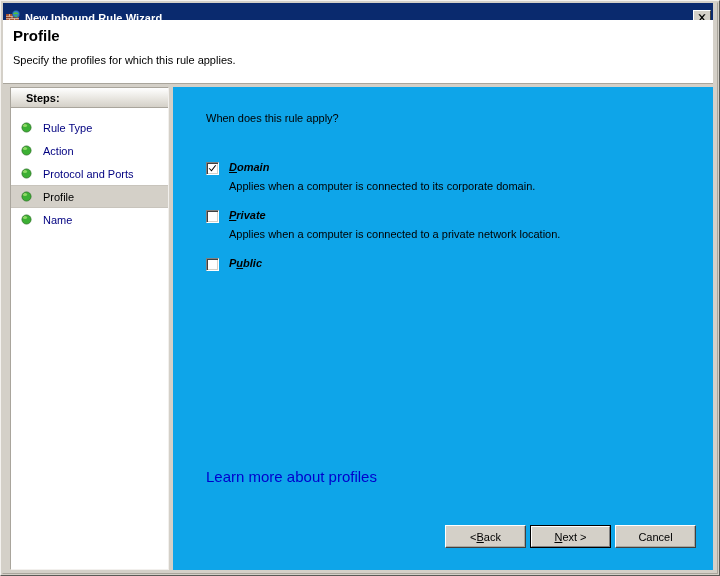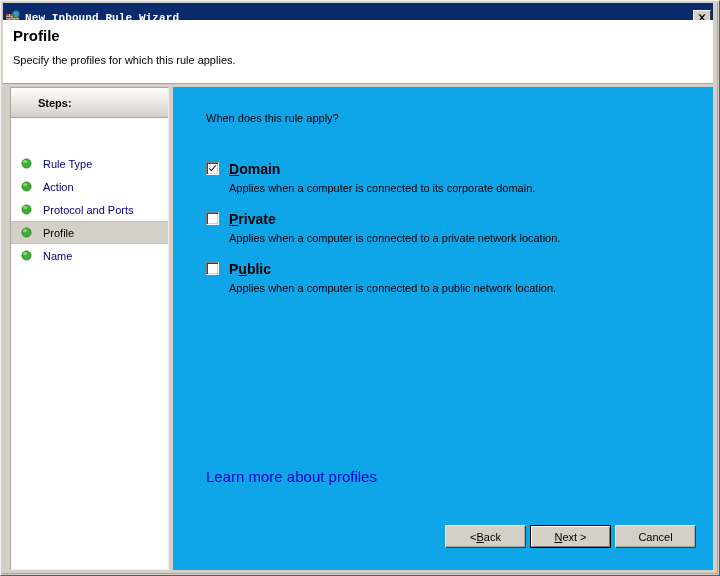--- a/index.html
+++ b/index.html
@@ -45,21 +45,20 @@
   .titlebar {
     position: absolute;
     left: 2px; top: 2px;
     width: 710px;
     height: 29px;
     background: #0a2a6e;
     display: flex;
     align-items: center;
     padding: 0 1px 0 2px;
     box-sizing: border-box;
-    font-family: Liberation Mono, monospace;
   }
   .title-icon {
     width: 16px; height: 15px;
     position: relative;
     flex: 0 0 auto;
     margin-right: 4px;
   }
   .title-text {
     color: #ffffff;
     font-size: 11px;
@@ -129,37 +128,36 @@
     height: 483px;
     background: #ffffff;
     border-top: 1px solid #a9a59c;
     border-left: 1px solid #a9a59c;
     border-right: 1px solid #f2f0ed;
     border-bottom: 1px solid #f2f0ed;
     box-sizing: border-box;
   }
   .steps-header {
     position: relative;
-    height: 30px;
+    height: 20px;
     box-sizing: border-box;
     background: linear-gradient(to bottom, #ffffff 0%, #e8e6e0 55%, #d4d0c8 100%);
     border-bottom: 1px solid #a9a59c;
     display: flex;
     align-items: center;
-    padding-left: 27px;
+    padding-left: 15px;
   }
   .steps-header span {
     font-size: 11px;
     font-weight: bold;
     color: #000000;
   }
   .steps-list {
     position: relative;
-    padding-top: 15px;
-    margin-top: 19px;
+    padding-top: 8px;
   }
   .step-item {
     position: relative;
     height: 23px;
     display: flex;
     align-items: center;
     padding-left: 10px;
     box-sizing: border-box;
     cursor: default;
   }
@@ -209,24 +207,25 @@
     border-left: 1px solid #808080;
     border-right: 1px solid #ffffff;
     border-bottom: 1px solid #ffffff;
     box-shadow: inset 1px 1px 0 #404040, inset -1px -1px 0 #d4d0c8;
     box-sizing: border-box;
     position: relative;
     cursor: default;
   }
   .checkbox svg { position: absolute; left: 1px; top: 1px; }
   .opt-label {
-    font-size: 14px;
+    font-size: 11px;
     font-weight: bold;
     color: #000000;
     white-space: nowrap;
+    font-style: italic;
   }
   .opt-label u { text-decoration: underline; }
   .opt-desc {
     margin-left: 23px;
     margin-top: 5px;
     font-size: 11px;
     color: #000000;
   }
 
   .learn-link {
@@ -422,21 +421,20 @@
           <span class="opt-label"><span></span><u>P</u><span>rivate</span></span>
         </div>
         <div class="opt-desc">Applies when a computer is connected to a private network location.</div>
       </div>
 
       <div class="opt">
         <div class="opt-row">
           <span class="checkbox"></span>
           <span class="opt-label"><span>P</span><u>u</u><span>blic</span></span>
         </div>
-        <div class="opt-desc">Applies when a computer is connected to a public network location.</div>
       </div>
 
     </div>
 
     <a class="learn-link">Learn more about profiles</a>
 
     <div class="buttons">
       <button class="btn btn-back">
           <span>&lt; </span>
           <u>B</u>

